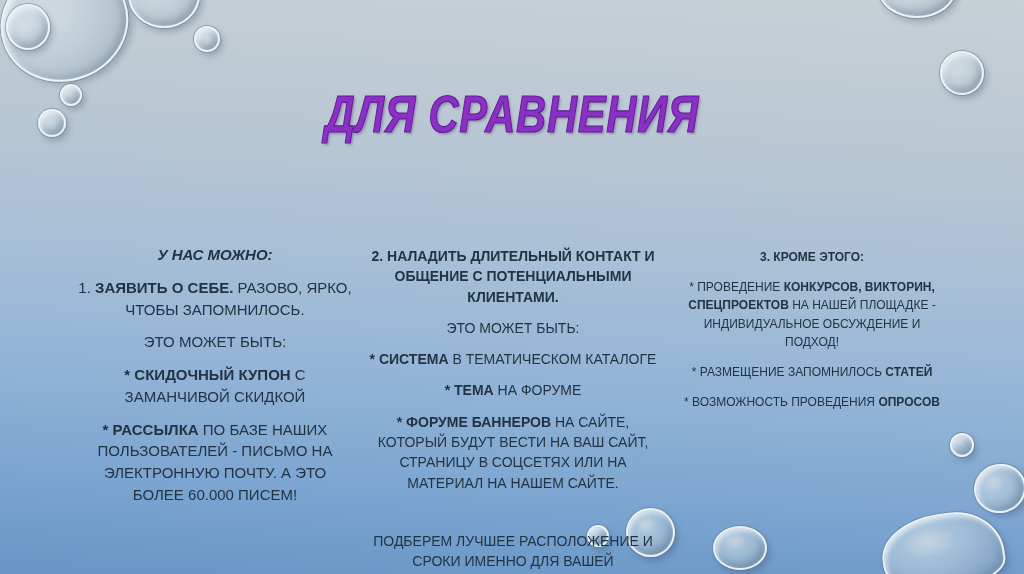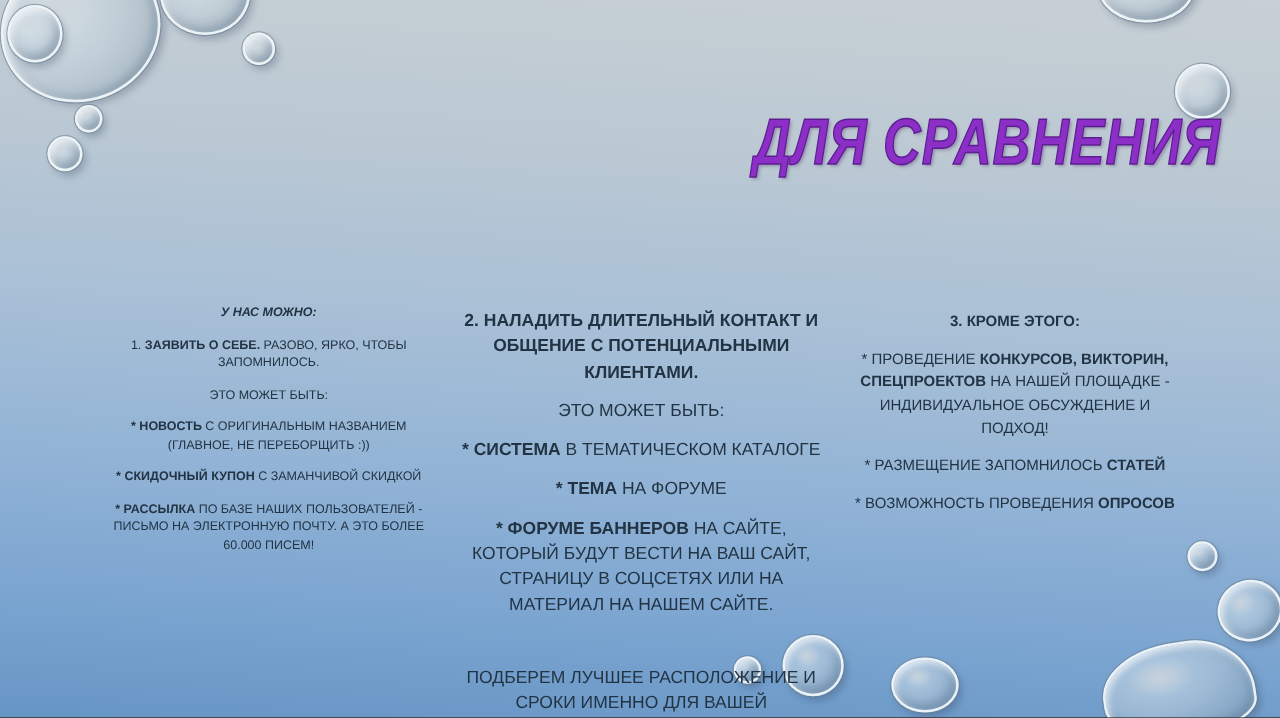--- a/index.html
+++ b/index.html
@@ -2,35 +2,35 @@
 <html><head>
 <meta charset="utf-8">
 <style>
   html,body{margin:0;padding:0;background:#333;}
   .slide{
     position:relative;width:1024px;height:574px;overflow:hidden;
     background:linear-gradient(183deg,#c7d0d5 0%,#bcc9d3 22%,#a9c0d6 45%,#93b4d6 65%,#7aa4d0 85%,#6795c4 100%);
     font-family:"Liberation Sans",sans-serif;
   }
   
-  .title-wrap{position:absolute;top:84px;left:0;width:100%;text-align:right;}
+  .title-wrap{position:absolute;top:84px;left:0;width:100%;text-align:center;}
   .title{
     display:inline-block;margin:0;
     font-family:"Liberation Sans",sans-serif;
     font-style:italic;font-weight:bold;font-size:52px;letter-spacing:1px;
     color:#8b2fc7;
     transform:scaleX(0.8);transform-origin:center;
     -webkit-text-stroke:1.2px #5e1d92;
     text-shadow:2px 2px 3px rgba(60,30,90,0.35);
     white-space:nowrap;
   }
   
   .col{position:absolute;text-align:center;color:#223444;}
   .col p{margin:0 0 11px;}
-  .col-1{left:78px;top:244px;width:274px;font-size:10px;line-height:1.45;}
+  .col-1{left:78px;top:244px;width:274px;font-size:15px;line-height:1.45;}
   .col-2{left:369px;top:246px;width:288px;font-size:14px;line-height:1.45;}
   .col-3{left:677px;top:248px;width:270px;font-size:12px;line-height:1.55;}
   .col-2 .gap-top{margin-top:38px;}
   .b{font-weight:bold;}
   .bi{font-weight:bold;font-style:italic;}
   
   .bubble{
     position:absolute;border-radius:50%;
     background:radial-gradient(ellipse at 38% 35%,rgba(226,236,242,0.55) 0%,rgba(193,208,218,0.5) 45%,rgba(152,172,188,0.45) 75%,rgba(122,142,160,0.42) 100%);
     border:2px solid rgba(238,245,249,0.95);
@@ -67,21 +67,20 @@
   <div class="bubble" style="left:713px;top:526px;width:50px;height:40px;"></div>
 
   <div class="title-wrap">
     <h1 class="title">ДЛЯ СРАВНЕНИЯ</h1>
   </div>
 
   <div class="col col-1">
     <p><span class="bi">У НАС МОЖНО:</span></p>
     <p><span>1. </span><span class="b">ЗАЯВИТЬ О СЕБЕ.</span><span> РАЗОВО, ЯРКО, ЧТОБЫ ЗАПОМНИЛОСЬ.</span></p>
     <p><span>ЭТО МОЖЕТ БЫТЬ:</span></p>
-    <p><span class="b">* НОВОСТЬ</span><span> С ОРИГИНАЛЬНЫМ НАЗВАНИЕМ (ГЛАВНОЕ, НЕ ПЕРЕБОРЩИТЬ :))</span></p>
     <p><span class="b">* СКИДОЧНЫЙ КУПОН</span><span> С ЗАМАНЧИВОЙ СКИДКОЙ</span></p>
     <p><span class="b">* РАССЫЛКА</span><span> ПО БАЗЕ НАШИХ ПОЛЬЗОВАТЕЛЕЙ - ПИСЬМО НА ЭЛЕКТРОННУЮ ПОЧТУ. А ЭТО БОЛЕЕ 60.000 ПИСЕМ!</span></p>
   </div>
 
   <div class="col col-2">
     <p><span class="b">2. НАЛАДИТЬ ДЛИТЕЛЬНЫЙ КОНТАКТ И ОБЩЕНИЕ С ПОТЕНЦИАЛЬНЫМИ КЛИЕНТАМИ.</span></p>
     <p><span>ЭТО МОЖЕТ БЫТЬ:</span></p>
     <p><span class="b">* СИСТЕМА</span><span> В ТЕМАТИЧЕСКОМ КАТАЛОГЕ</span></p>
     <p><span class="b">* ТЕМА</span><span> НА ФОРУМЕ</span></p>
     <p><span class="b">* ФОРУМЕ БАННЕРОВ</span><span> НА САЙТЕ, КОТОРЫЙ БУДУТ ВЕСТИ НА ВАШ САЙТ, СТРАНИЦУ В СОЦСЕТЯХ ИЛИ НА МАТЕРИАЛ НА НАШЕМ САЙТЕ.</span></p>

